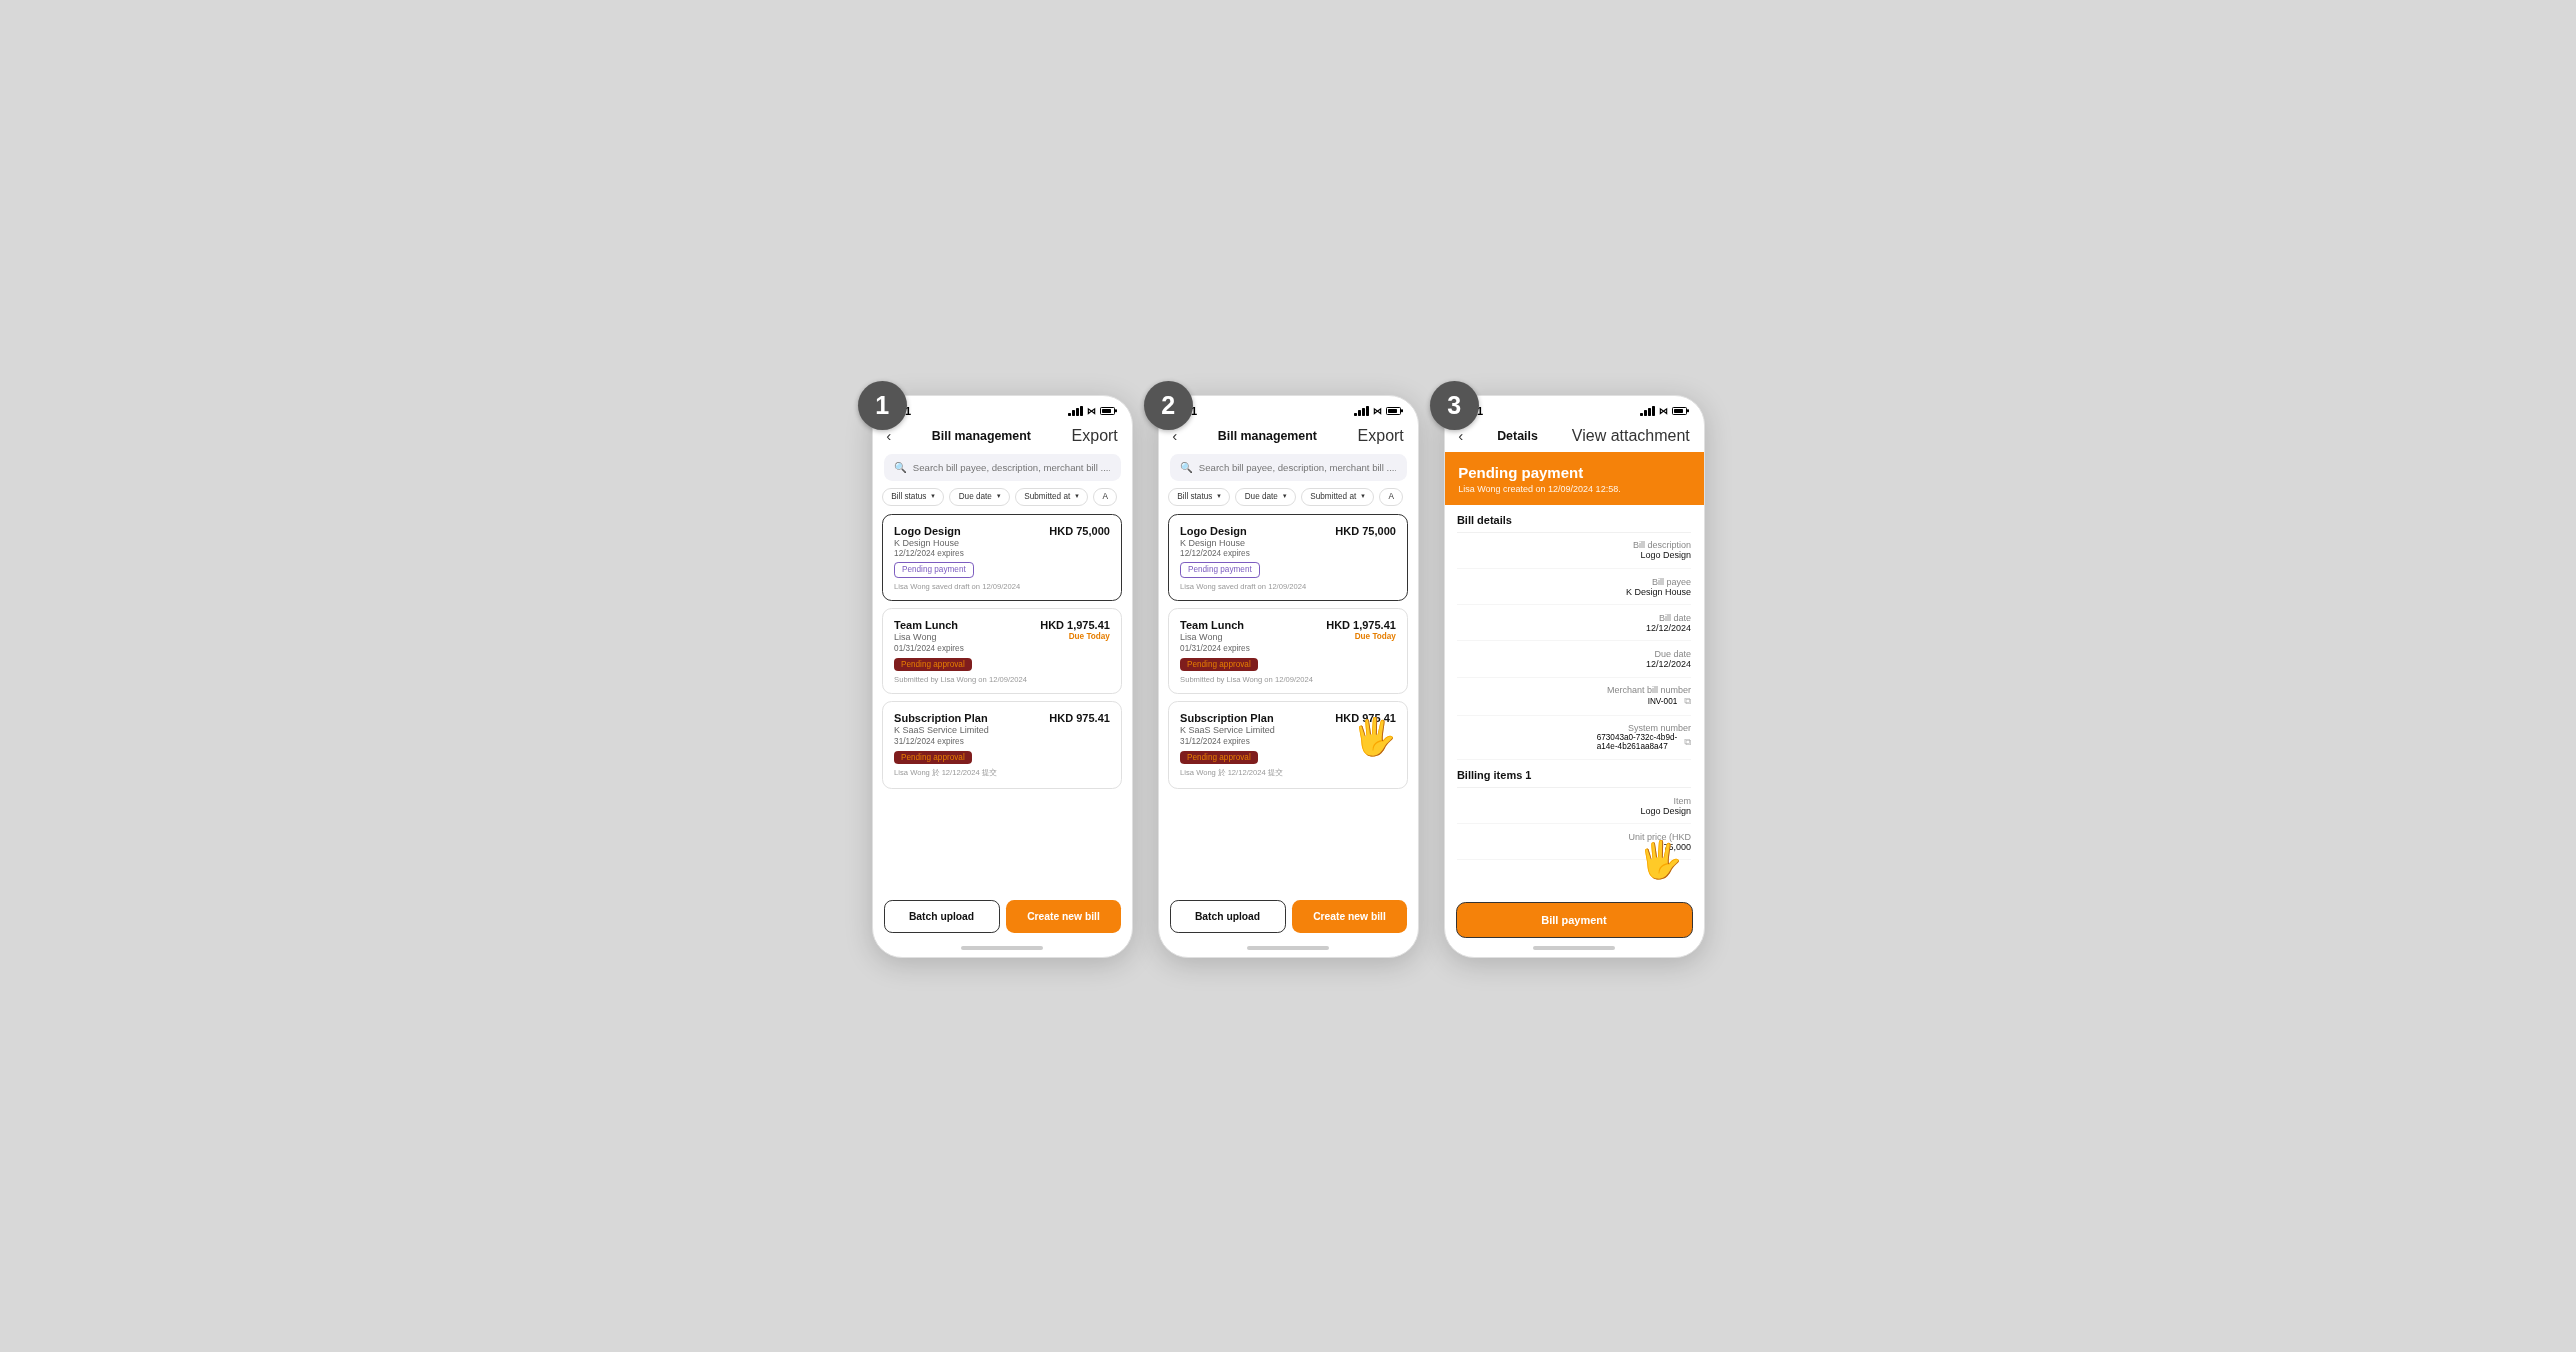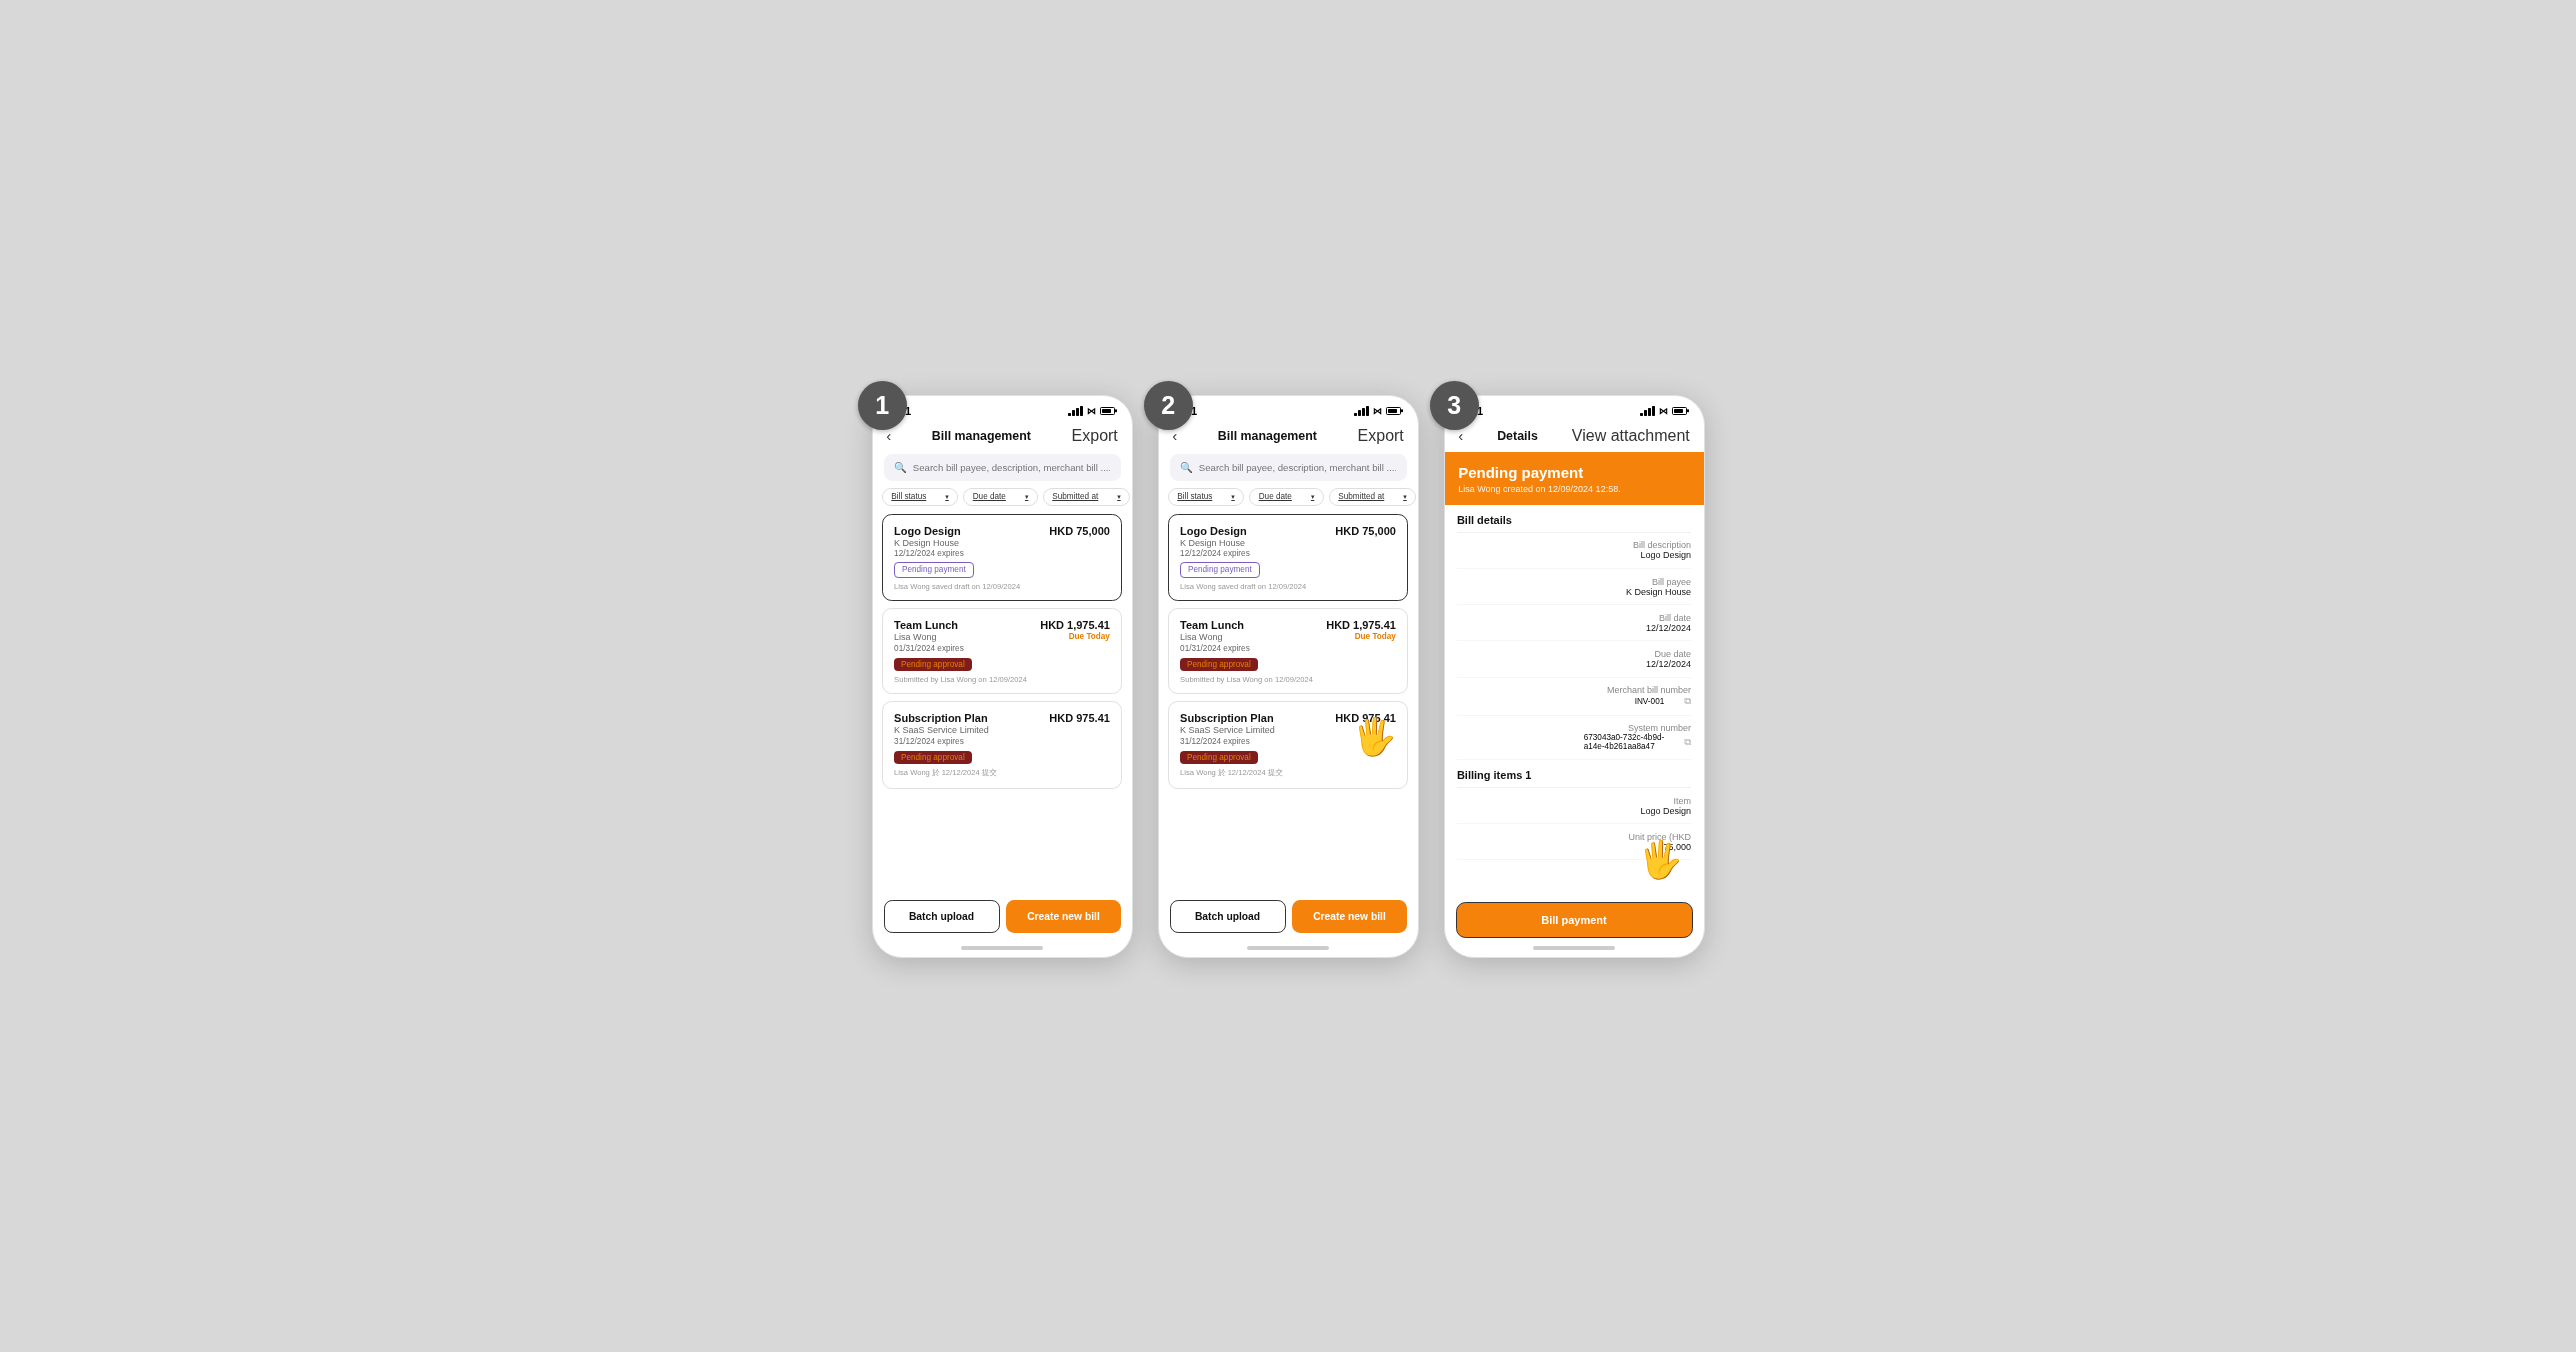--- a/index.html
+++ b/index.html
@@ -140,23 +140,22 @@
     .filter-chip {
       background: #fff;
       border: 0.7px solid #ddd;
       border-radius: 13.7px;
       padding: 3.4px 8.2px;
       font-size: 8.2px;
       color: #333;
       white-space: nowrap;
       cursor: pointer;
       display: flex;
-      align-items: center;
-      gap: 19px;
-      text-decoration: underline;
+      align-items: flex-start;
+      gap: 5px;
     }
     .filter-chip .arrow { font-size: 6.9px; }
 
     
     .bill-list {
       flex: 1;
       padding: 0 9.6px;
       overflow-y: auto;
       display: flex;
       flex-direction: column;
@@ -268,21 +267,21 @@
     .detail-row {
       display: flex;
       justify-content: space-between;
       align-items: flex-end;
       padding: 7.6px 0;
       border-bottom: 0.7px solid #f5f5f5;
       flex-direction: column;
     }
     .detail-label { font-size: 9px; color: #888; flex: 1; }
     .detail-value { font-size: 9px; color: #111; font-weight: 500; text-align: right; flex: 1.5; }
-    .detail-value-with-copy { display: flex; align-items: center; gap: 20px; justify-content: flex-end; }
+    .detail-value-with-copy { display: flex; align-items: center; gap: 7px; justify-content: flex-end; }
     .copy-icon { font-size: 9.6px; color: #aaa; cursor: pointer; }
 
     .btn-orange-full {
       width: calc(100% - 22px);
       margin: 8.2px 11px;
       padding: 11px;
       border: 1.4px solid #333;
       border-radius: 9.6px;
       background: #f5820a;
       font-size: 11px;

